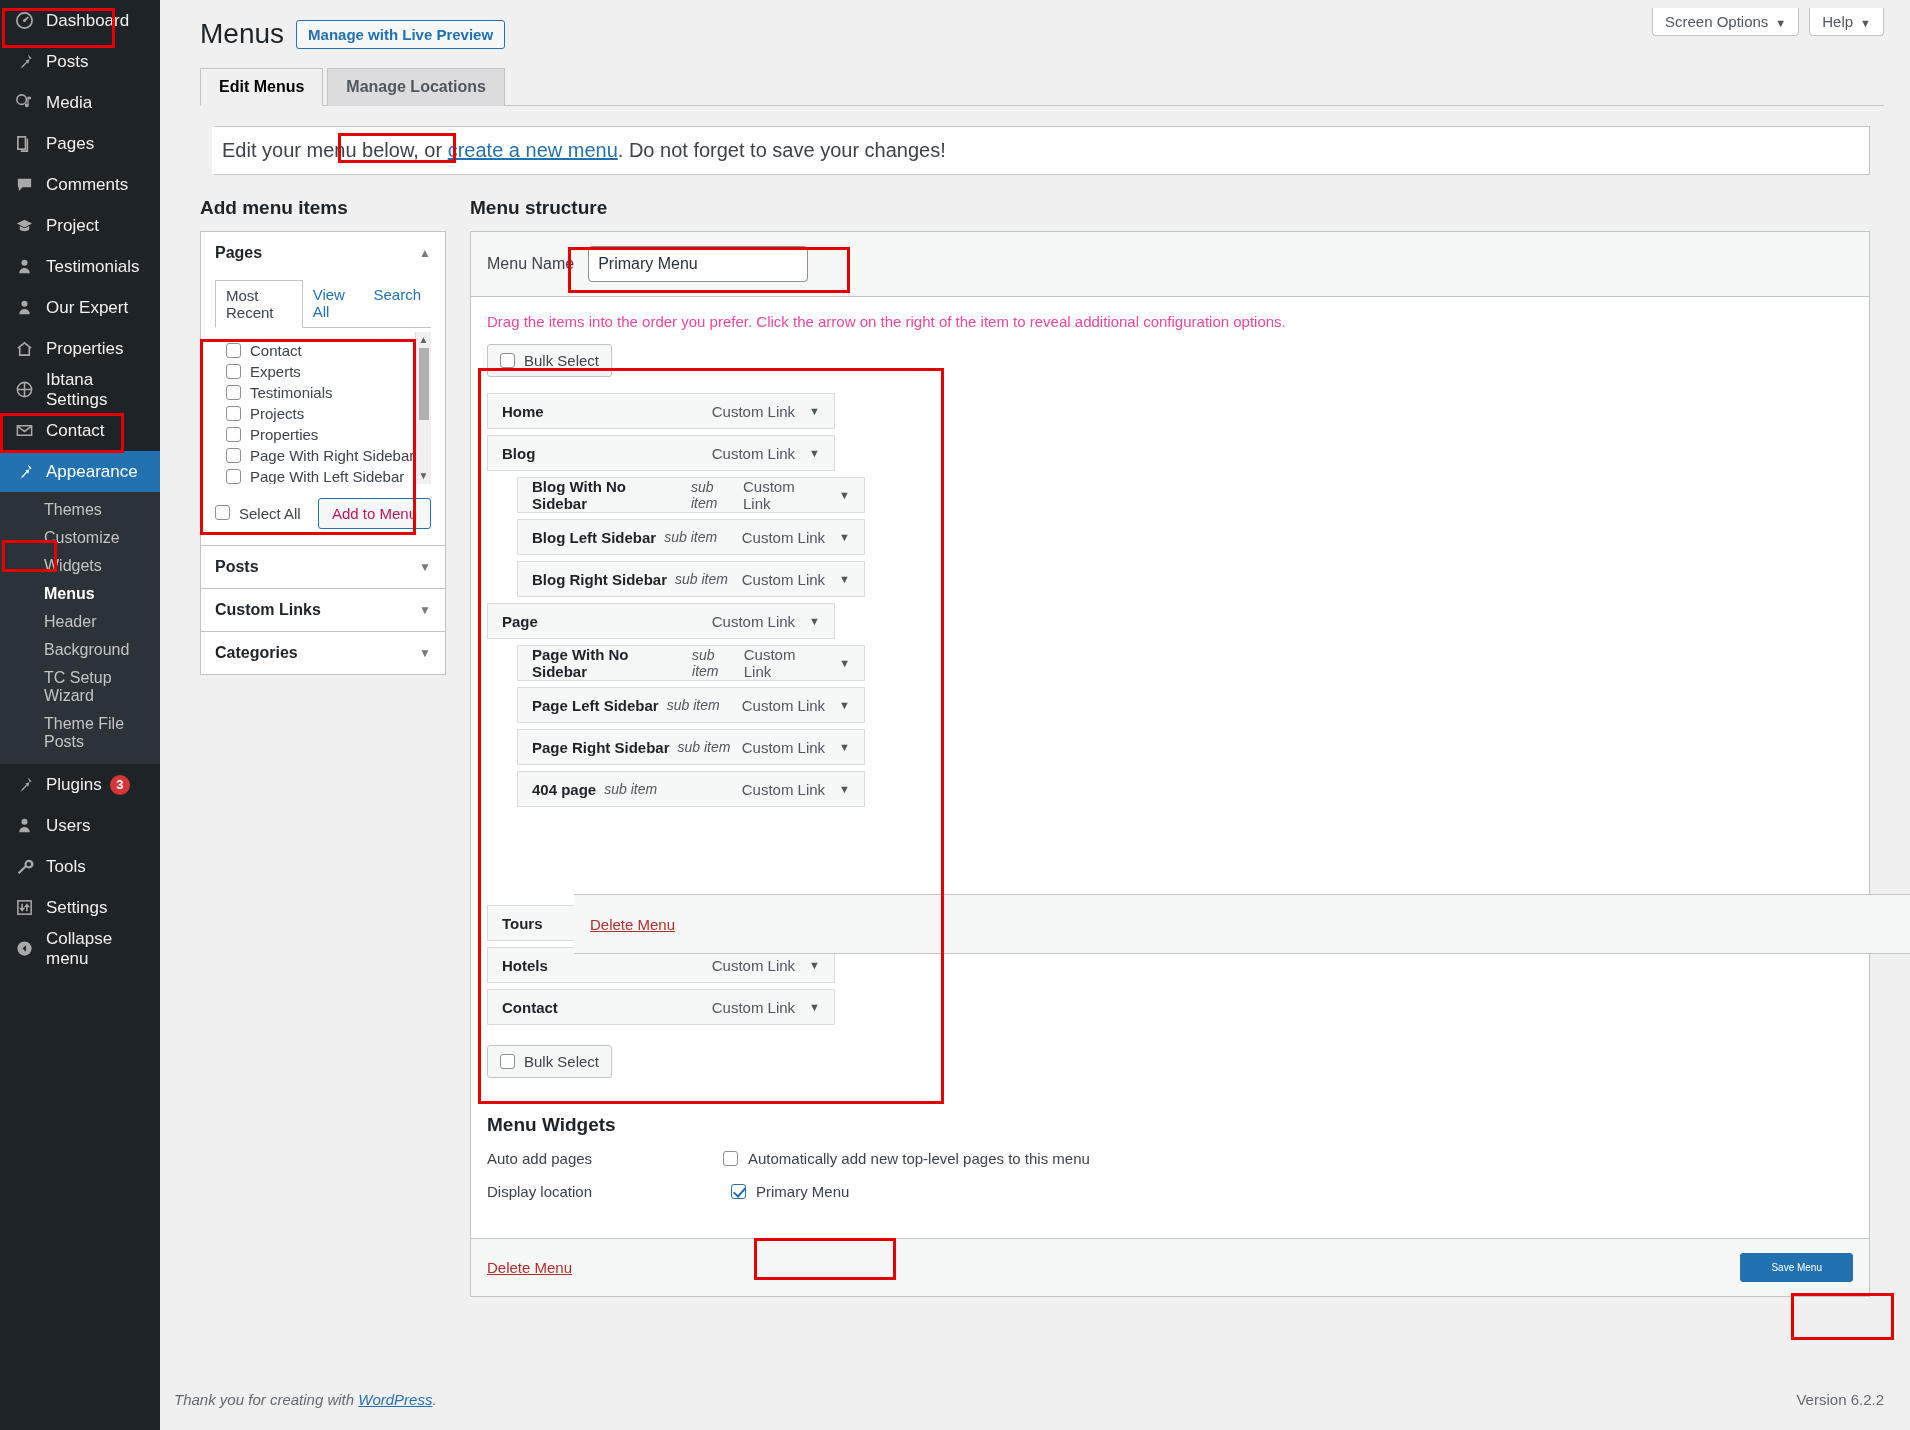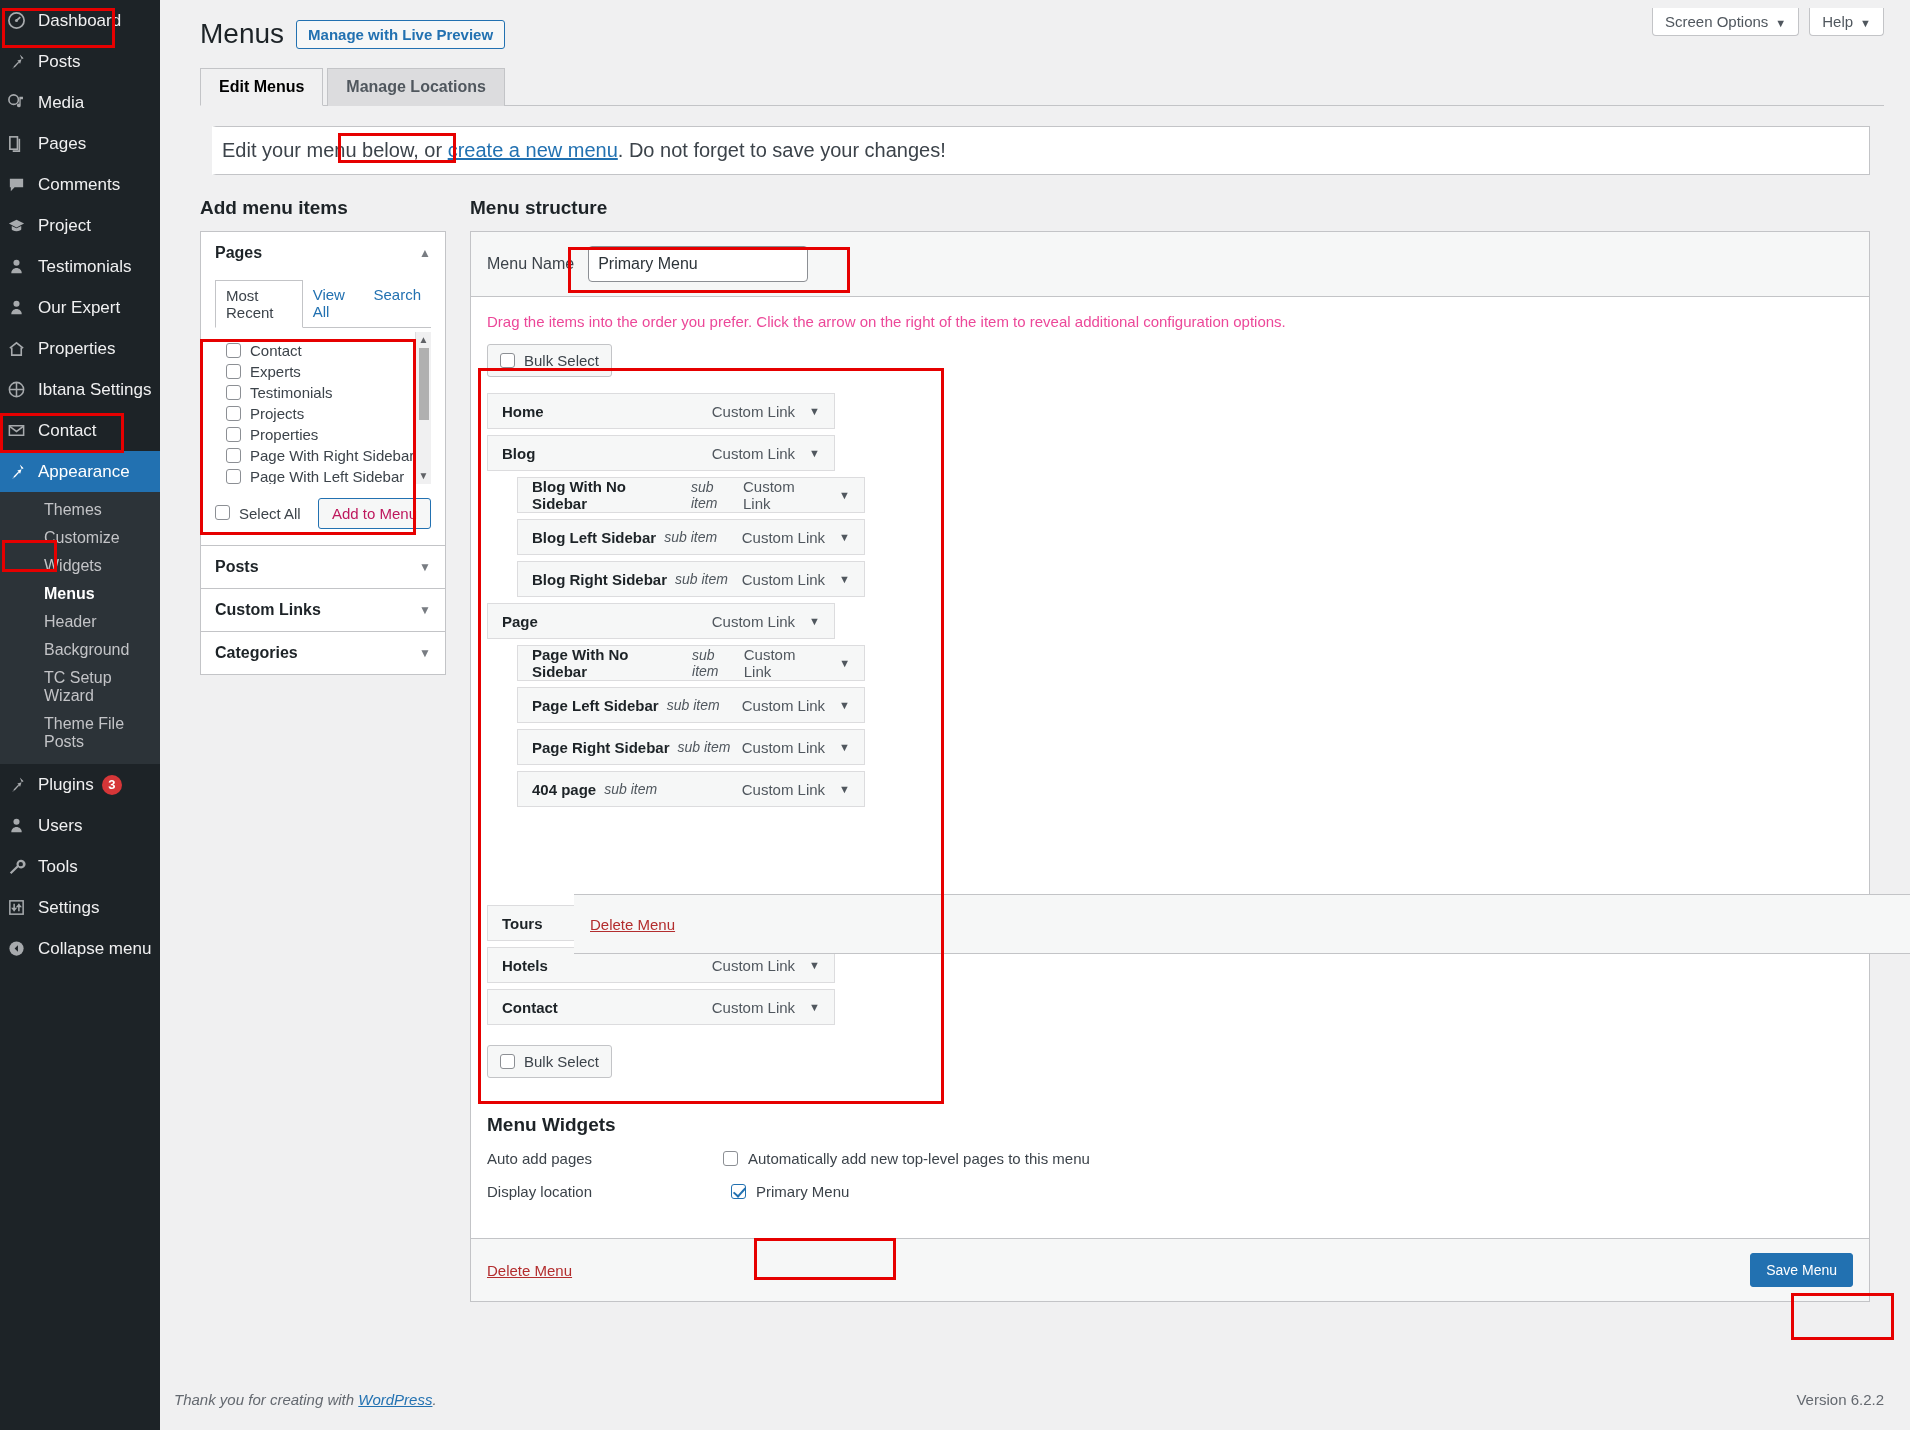--- a/index.html
+++ b/index.html
@@ -14,21 +14,21 @@
   .app { position: relative; width: 1910px; height: 1430px; }
 
   
   .adminmenu {
     position: absolute; left: 0; top: 0;
     width: 160px; height: 1430px;
     background: #1d2327;
   }
   .menu-top {
     display: flex; align-items: center;
-    height: 41px; padding: 0 4px;
+    height: 41px; padding: 0 12px;
     color: #f0f0f1; font-size: 17px;
   }
   .menu-top .mi {
     width: 24px; min-width: 24px; height: 24px;
     display: flex; align-items: center; justify-content: center;
     margin-right: 10px; color: #a7aaad;
   }
   .menu-top .mi svg { display: block; }
   .menu-top.current {
     background: #2271b1; color: #fff; position: relative;
@@ -199,21 +199,21 @@
   .mitem .mcaret { margin-left: 14px; font-size: 11px; color: #50575e; }
 
   .footer-bar {
     background: #f6f7f7; border-top: 1px solid #c3c4c7; border-bottom: 1px solid #c3c4c7;
     display: flex; align-items: center; justify-content: space-between;
     padding: 14px 16px;
   }
   .delete-link { color: #b32d2e; font-size: 15px; text-decoration: underline; }
   .btn-primary {
     background: #2271b1; border: 1px solid #2271b1; color: #fff;
-    padding: 8px 15px; font-size: 14px; border-radius: 3px;
+    padding: 8px 30px; font-size: 10px; border-radius: 3px;
   }
 
   .settings-box { padding: 20px 16px 8px 16px; }
   .settings-title { font-size: 19px; font-weight: bold; color: #1d2327; margin-bottom: 14px; }
   .set-row { display: flex; align-items: center; margin-bottom: 12px; }
   .set-label { width: 236px; font-size: 15px; color: #3c434a; }
   .set-field { display: flex; align-items: center; gap: 10px; font-size: 15px; color: #3c434a; }
 
   .credits {
     position: absolute; left: 186px; bottom: 22px;

